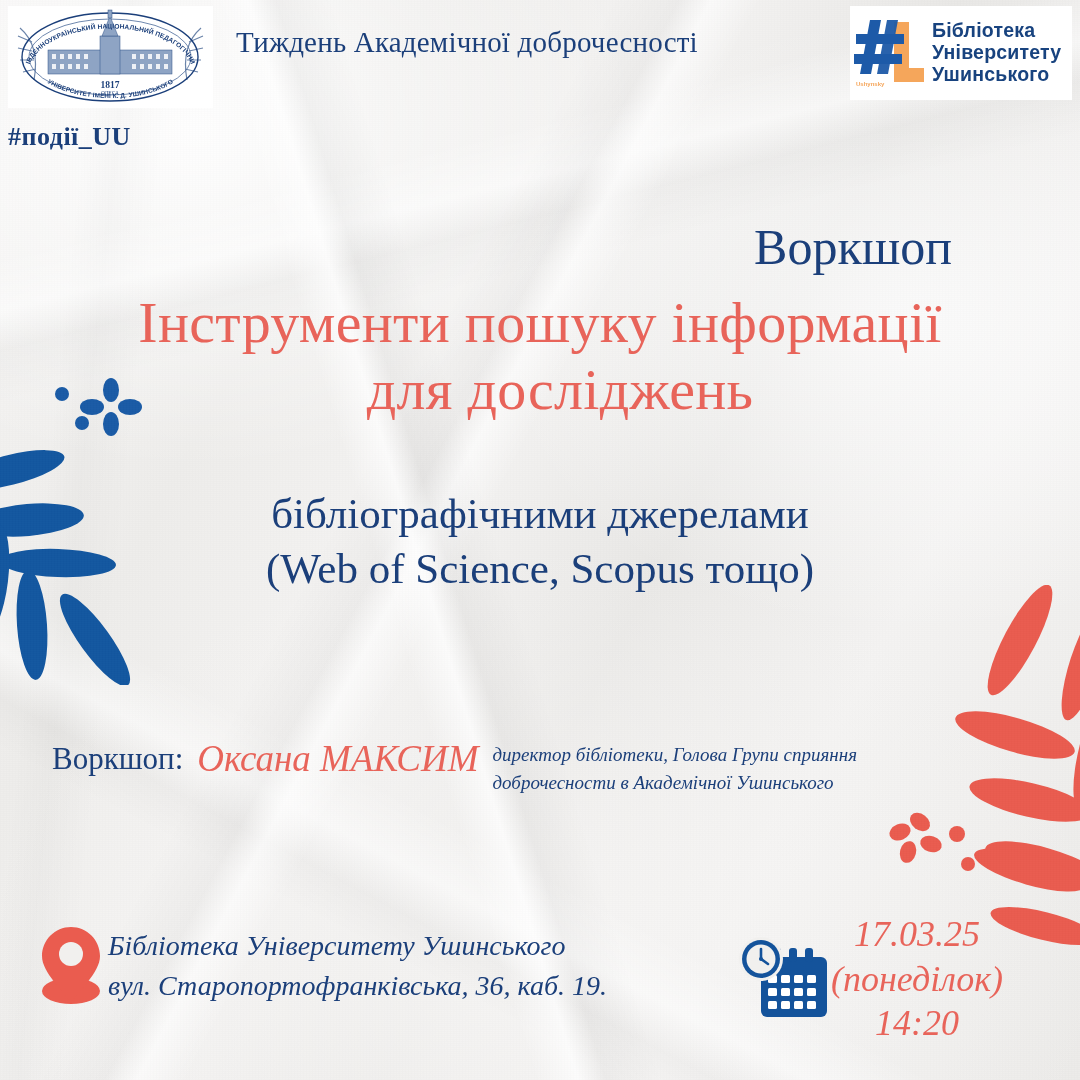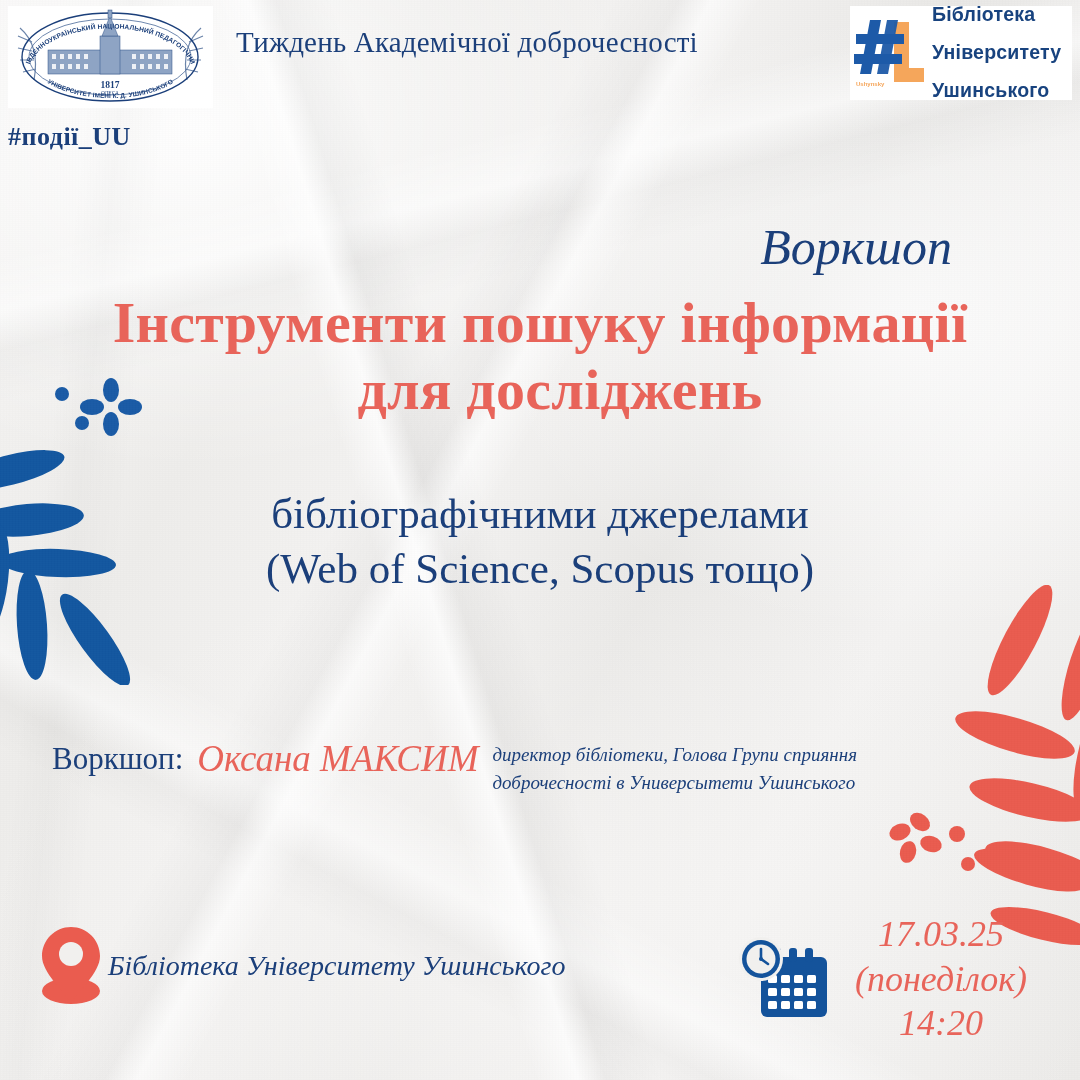--- a/index.html
+++ b/index.html
@@ -58,46 +58,46 @@
     width:222px; height:94px;
     background:#ffffff;
     display:flex; align-items:center; gap:6px;
     padding:6px 8px 6px 4px;
     z-index:6;
   }
   #library-logo .lg-text {
     display:flex; flex-direction:column;
     font-family:"Liberation Sans","DejaVu Sans",sans-serif;
     font-weight:bold; color:#18437f;
-    font-size:19.5px; line-height:1.12; letter-spacing:.2px;gap:16px;
+    font-size:19.5px; line-height:1.12; letter-spacing:.2px;
   }
 
   #event-week {
     position:absolute; left:236px; top:26px;
     font-size:29px; color:#1b3f7a;
     letter-spacing:.2px; white-space:nowrap;
     z-index:5;
   }
   #hashtag {
     position:absolute; left:8px; top:122px;
     font-size:26px; font-weight:bold; color:#1b3f7a;
     letter-spacing:.5px;
     z-index:5;
   }
 
   
   #kicker {
     position:absolute; right:128px; top:218px;
-    font-size:50px; font-style:italic; color:#1b3f7a;
+    font-size:50px; color:#1b3f7a;
     z-index:5;
   }
   #title {
     position:absolute; left:0; right:0; top:292px;
     text-align:center; color:#e8645a;
-    font-size:58px; font-weight:bold; line-height:1.08;
+    font-size:58px; font-weight:normal; line-height:1.08;
     letter-spacing:.3px;
     z-index:5;
   }
   #title .t2 { display:block; margin-top:4px;padding-left:40px; }
 
   #subtitle {
     position:absolute; left:0; right:0; top:486px;
     text-align:center; color:#1b3f7a;
     font-size:43px; line-height:1.28;
     z-index:5;
@@ -121,21 +121,21 @@
     position:absolute; left:40px; top:925px;
     display:flex; align-items:center; gap:6px;
     z-index:5;
   }
   #venue-text {
     font-size:28px; font-style:italic; color:#1b3f7a;
     line-height:1.42; white-space:nowrap;
   }
   #datetime {
     position:absolute; left:735px; top:912px;
-    display:flex; align-items:center; gap:24px;
+    display:flex; align-items:center; 
     z-index:5;
   }
   #datetime-text {
     font-size:36px; font-style:italic; color:#e8645a;
     line-height:1.24; text-align:center; white-space:nowrap;
   }
 </style>
 </head>
 <body>
 
@@ -271,32 +271,33 @@
   <div id="subtitle">
     <div>бібліографічними джерелами</div>
     <div>(Web of Science, Scopus тощо)</div>
   </div>
 
   <div id="speaker">
     <span id="speaker-label">Воркшоп:</span>
     <span id="speaker-name">Оксана МАКСИМ</span>
     <div id="speaker-role">
       <div>директор бібліотеки, Голова Групи сприяння</div>
-      <div>доброчесності в Универсытети Ушинського</div>
+      <div>доброчесности в Академічної Ушинського</div>
     </div>
   </div>
 
   <div id="venue">
     <svg width="62" height="82" viewBox="0 0 62 82" aria-hidden="true">
       <ellipse cx="31" cy="66" rx="29" ry="13" fill="#ea5c4f"></ellipse>
       <path d="M31 2 C 15 2, 2 15, 2 31 C 2 48, 24 66, 31 78 C 38 66, 60 48, 60 31 C 60 15, 47 2, 31 2 Z" fill="#ea5c4f"></path>
       <circle cx="31" cy="29" r="12" fill="#f1f0ee"></circle>
     </svg>
     <div id="venue-text">
       <div>Бібліотека Університету Ушинського</div>
+      <div>вул. Старопортофранківська, 36, каб. 19.</div>
     </div>
   </div>
 
   <div id="datetime">
     <svg width="96" height="92" viewBox="0 0 96 92" aria-hidden="true">
 
       <rect x="26" y="24" width="66" height="60" rx="6" fill="#14539b"></rect>
 
       <rect x="38" y="15" width="8" height="14" rx="3" fill="#14539b"></rect>
       <rect x="54" y="15" width="8" height="14" rx="3" fill="#14539b"></rect>

